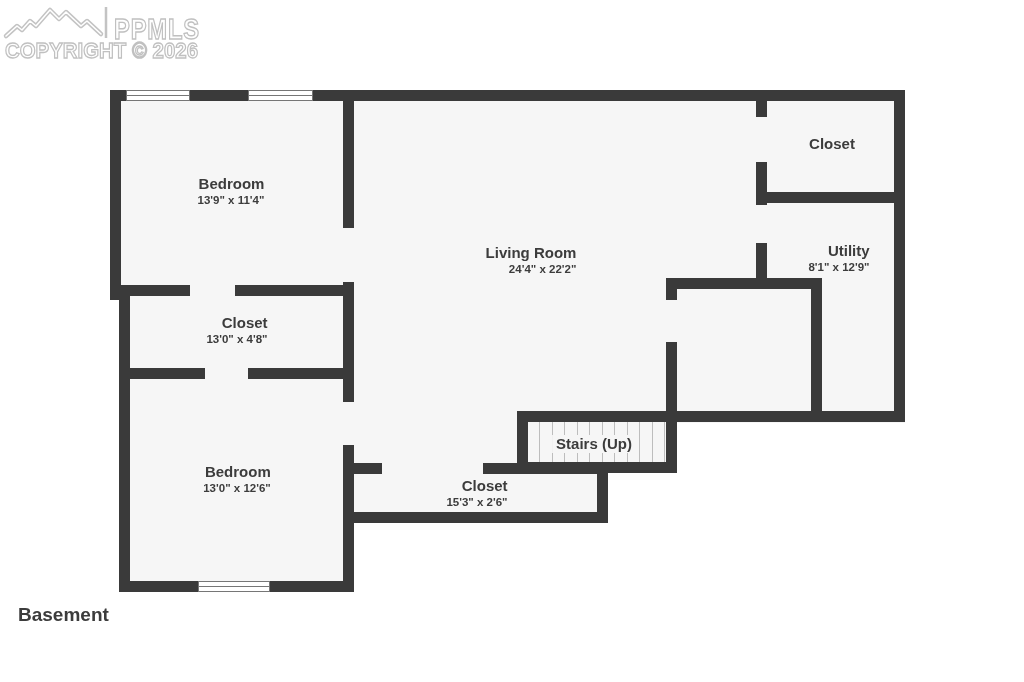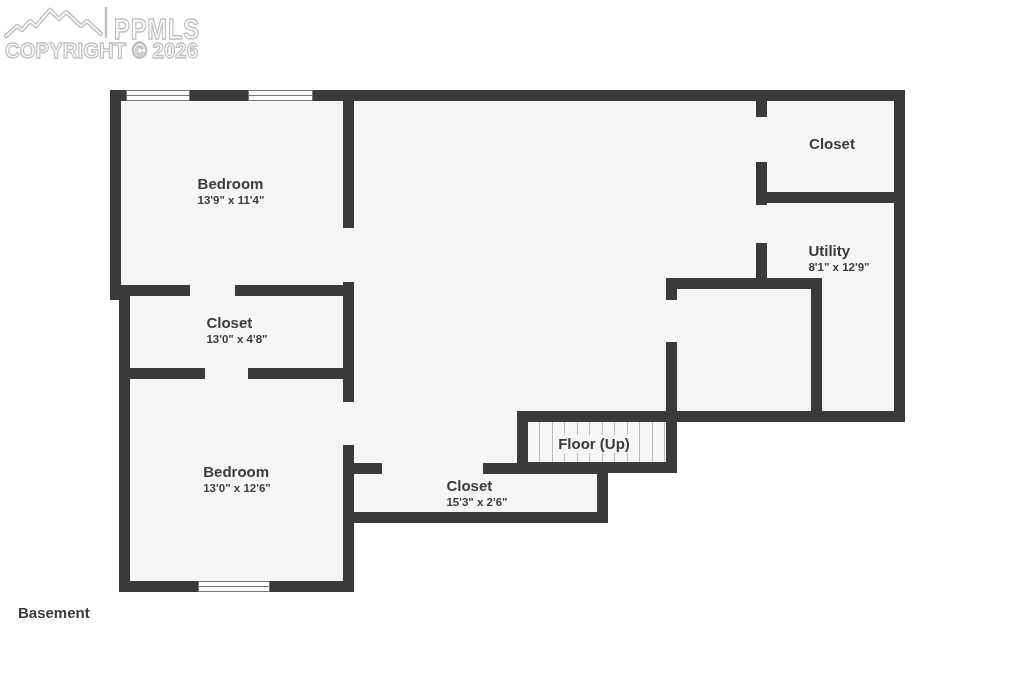--- a/index.html
+++ b/index.html
@@ -10,25 +10,25 @@
   }
   html,body{margin:0;padding:0;background:#ffffff;}
   body{width:1024px;height:682px;overflow:hidden;font-family:"Liberation Sans",sans-serif;}
   #canvas{position:relative;width:1024px;height:682px;background:#ffffff;}
   .room{position:absolute;background:var(--fill);}
   .wall{position:absolute;background:var(--wall);}
   .window{position:absolute;background:#ffffff;border:1px solid #767676;box-sizing:border-box;}
   .window::after{content:"";position:absolute;left:0;right:0;top:50%;height:1px;margin-top:-0.5px;background:#767676;}
   .treads{position:absolute;left:528px;top:422px;width:138px;height:40px;
     background:repeating-linear-gradient(to right,transparent 0,transparent 11.5px,#bdbdbd 11.5px,#bdbdbd 12.5px);}
-  .room-label{position:absolute;transform:translate(-50%,-50%);text-align:left;color:var(--label);white-space:nowrap;}
+  .room-label{position:absolute;transform:translate(-50%,-50%);text-align:right;color:var(--label);white-space:nowrap;}
   .room-name{font-size:15px;font-weight:700;line-height:1.2;}
   .room-dims{font-size:11.5px;font-weight:700;line-height:1.3;}
   .backed{background:var(--fill);padding:0 4px;}
-  .floor-label{position:absolute;left:18px;top:604px;font-size:15px;font-weight:700;color:var(--label);}
+  .floor-label{position:absolute;left:18px;top:604px;font-size:19px;font-weight:700;color:var(--label);}
   .disclaimer{position:absolute;left:0;top:662px;width:1024px;text-align:center;
     font-size:8.5px;font-weight:600;color:#222222;letter-spacing:0.1px;}
   .watermark{position:absolute;left:2px;top:2px;}
   .wm-brand{font-family:"Liberation Sans",sans-serif;font-weight:700;font-size:29px;letter-spacing:1px;
     fill:#fefefe;stroke:#c0c0c0;stroke-width:1.4px;}
   .wm-copy{font-family:"Liberation Sans",sans-serif;font-weight:700;font-size:22px;
     fill:#fefefe;stroke:#c0c0c0;stroke-width:1.3px;}
 </style>
 </head>
 <body>
@@ -82,38 +82,42 @@
 
   <div class="window" style="left:126px;top:90px;width:64px;height:11px;"></div>
   <div class="window" style="left:248px;top:90px;width:65px;height:11px;"></div>
   <div class="window" style="left:198px;top:581px;width:72px;height:11px;"></div>
 
   <div class="room-label" style="left:231px;top:191px;">
     <div class="room-name">Bedroom</div>
     <div class="room-dims">13'9" x 11'4"</div>
   </div>
 
+  <div class="room-label" style="left:531px;top:260px;">
+    <div class="room-name">Living Room</div>
+    <div class="room-dims">24'4" x 22'2"</div>
+  </div>
 
   <div class="room-label" style="left:832px;top:144px;">
     <div class="room-name">Closet</div>
   </div>
 
   <div class="room-label" style="left:839px;top:258px;">
     <div class="room-name">Utility</div>
     <div class="room-dims">8'1" x 12'9"</div>
   </div>
 
   <div class="room-label" style="left:237px;top:330px;">
     <div class="room-name">Closet</div>
     <div class="room-dims">13'0" x 4'8"</div>
   </div>
 
 
   <div class="room-label backed" style="left:594px;top:444px;">
-    <div class="room-name">Floor (Up)</div>
+    <div class="room-name">Stairs (Up)</div>
   </div>
 
   <div class="room-label" style="left:477px;top:493px;">
     <div class="room-name">Closet</div>
     <div class="room-dims">15'3" x 2'6"</div>
   </div>
 
   <div class="room-label" style="left:237px;top:479px;">
     <div class="room-name">Bedroom</div>
     <div class="room-dims">13'0" x 12'6"</div>

